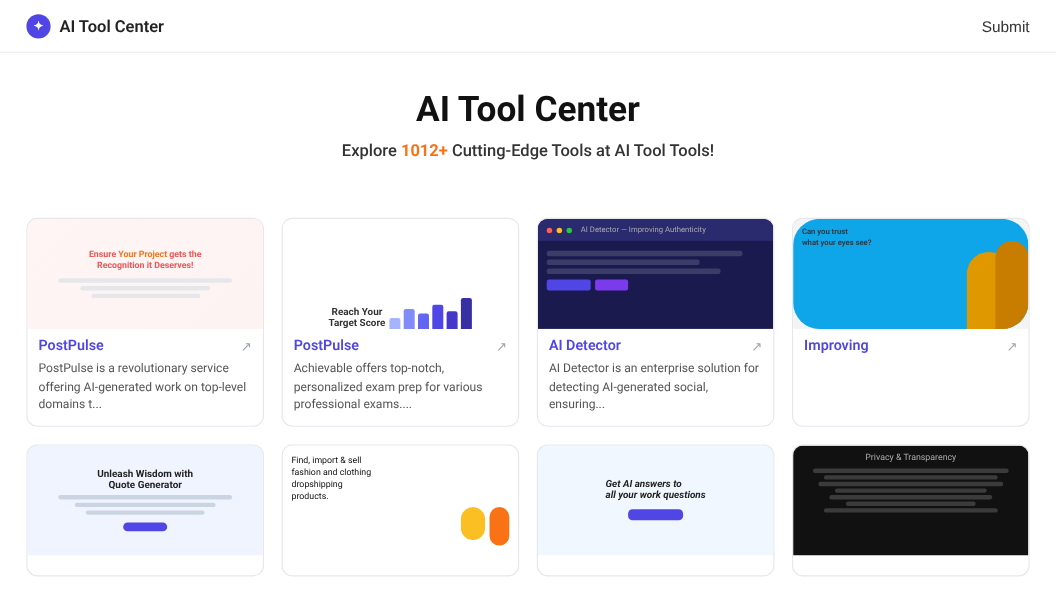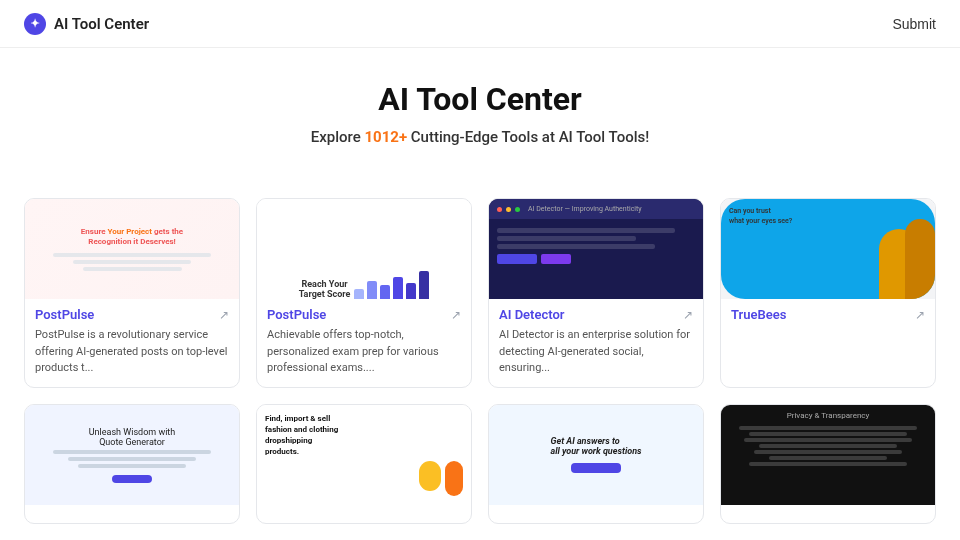--- a/index.html
+++ b/index.html
@@ -239,40 +239,40 @@
       background: #f0f4ff;
       display: flex;
       flex-direction: column;
       align-items: center;
       justify-content: center;
       padding: 8px;
       gap: 3px;
     }
     .quotegen-title {
       font-size: 9px;
-      font-weight: 400;
+      font-weight: 700;
       color: #222;
       text-align: center;
     }
     .quotegen-line {
       height: 4px;
       border-radius: 2px;
       background: #cbd5e1;
     }
     .thumb-zelogic {
       background: #fff;
       display: flex;
       flex-direction: column;
       align-items: flex-start;
       padding: 8px;
       gap: 4px;
     }
     .zelogic-title {
       font-size: 8px;
-      font-weight: 700;
+      font-weight: 400;
       color: #111;
       line-height: 1.4;
     }
     .zelogic-person {
       display: flex;
       gap: 4px;
       margin-left: auto;
     }
     .zelogic-circle {
       width: 22px;
@@ -356,21 +356,21 @@
         <div style="margin-top:6px;width:80%;height:4px;background:#e5e7eb;border-radius:2px;"></div>
         <div style="margin-top:3px;width:60%;height:4px;background:#e5e7eb;border-radius:2px;"></div>
         <div style="margin-top:3px;width:50%;height:4px;background:#e5e7eb;border-radius:2px;"></div>
       </div>
     </div>
     <div class="card-body">
       <div class="card-title-row">
         <span class="card-title">PostPulse</span>
         <span class="external-icon">↗</span>
       </div>
-      <p class="card-desc">PostPulse is a revolutionary service offering AI-generated posts on top-level products t...</p>
+      <p class="card-desc">PostPulse is a revolutionary service offering AI-generated work on top-level domains t...</p>
     </div>
   </div>
       <div class="card">
     <div class="card-thumb">
       <div class="thumb-achievable" style="width:100%;height:100%;">
         <div class="ach-title">Reach Your<br>Target Score</div>
         <div class="ach-chart">
           <div class="ach-bar" style="height:10px;background:#a5b4fc;"></div>
           <div class="ach-bar" style="height:18px;background:#818cf8;"></div>
           <div class="ach-bar" style="height:14px;background:#6366f1;"></div>
@@ -419,21 +419,21 @@
       <div class="card">
     <div class="card-thumb">
       <div class="thumb-truebees" style="width:100%;height:100%;background:#0ea5e9;position:relative;overflow:hidden;border-radius:24px;">
         <div class="truebees-text">Can you trust<br>what your eyes see?</div>
         <div class="truebees-person"></div>
         <div style="position:absolute;bottom:0;right:0;width:30px;height:80px;background:#c87d00;border-radius:15px 15px 0 0;"></div>
       </div>
     </div>
     <div class="card-body">
       <div class="card-title-row">
-        <span class="card-title">TrueBees</span>
+        <span class="card-title">Improving</span>
         <span class="external-icon">↗</span>
       </div>
     </div>
   </div>
       <div class="card">
     <div class="card-thumb">
       <div class="thumb-quotegen" style="width:100%;height:100%;">
         <div class="quotegen-title">Unleash Wisdom with<br>Quote Generator</div>
         <div class="quotegen-line" style="width:80%;"></div>
         <div class="quotegen-line" style="width:65%;"></div>

